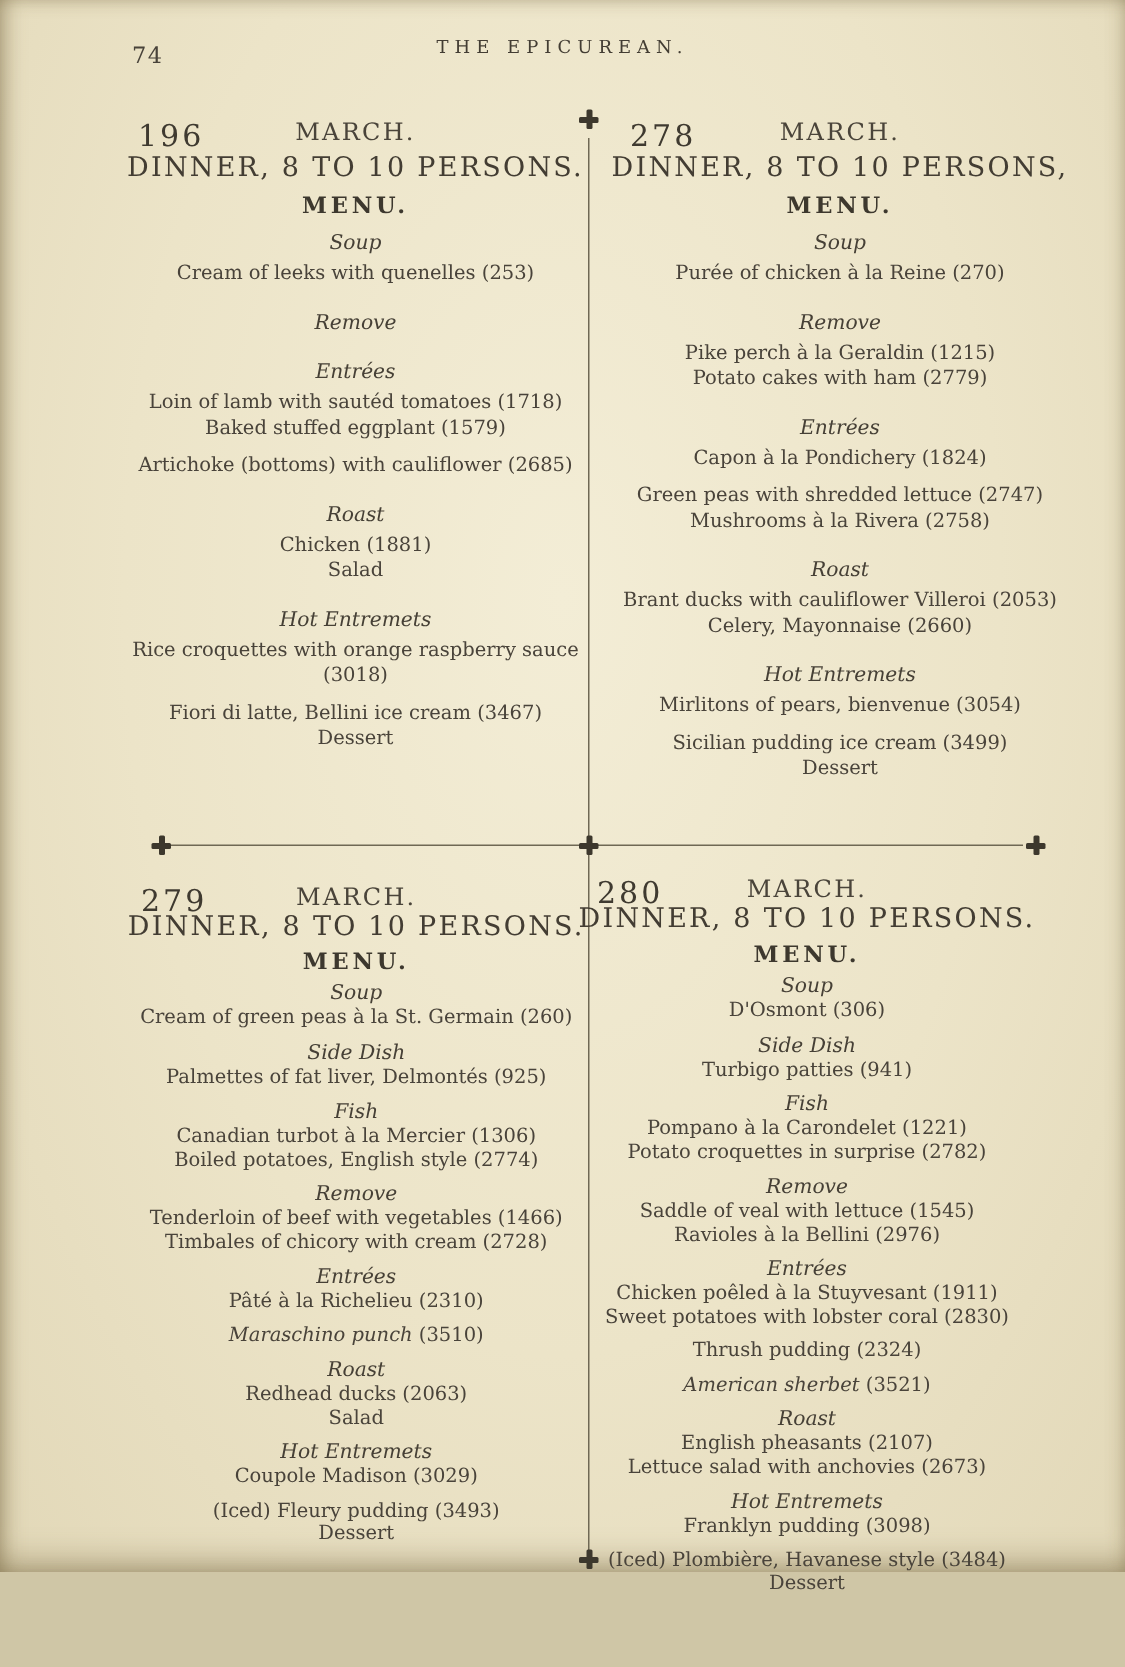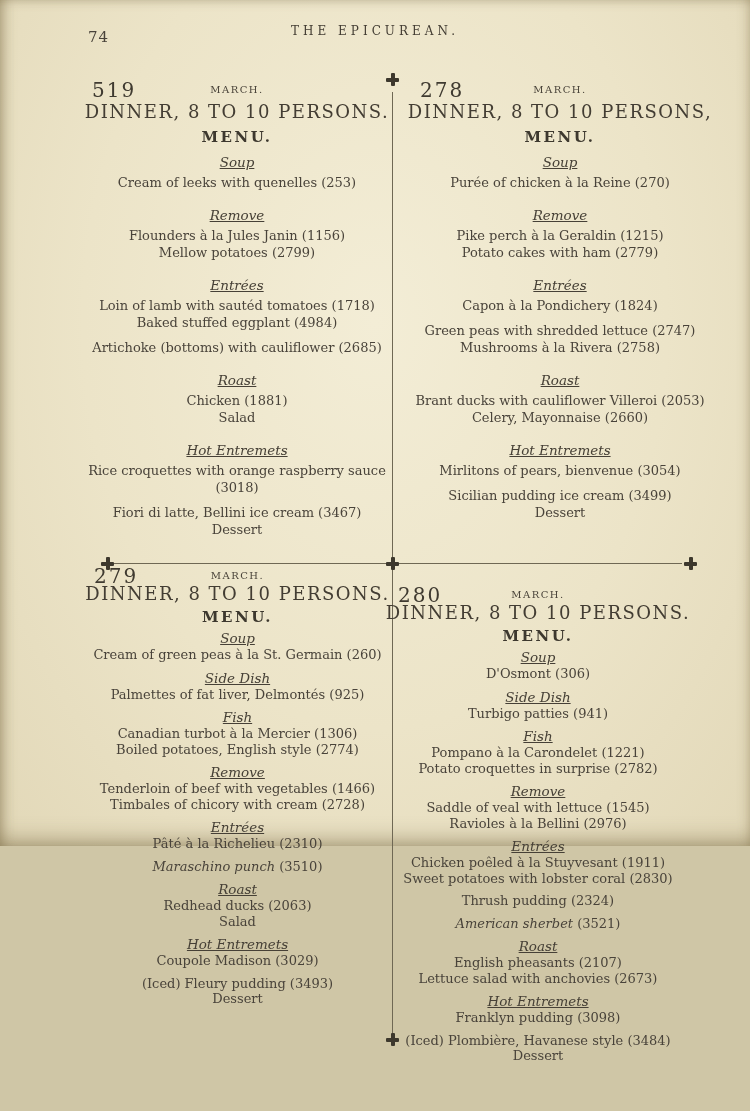--- a/index.html
+++ b/index.html
@@ -4,21 +4,21 @@
 <style>
   html,body{margin:0;padding:0;}
   body{
     width:750px;height:1111px;
     font-family:"DejaVu Serif","Liberation Serif",serif;
     color:#49433a;
     background:#cfc6a6;
     overflow:hidden;
   }
   .page{
-    position:relative;width:750px;height:846px;
+    position:relative;width:750px;height:1048px;
     background:radial-gradient(ellipse at 50% 38%, #f3edd6 0%, #ece4c8 55%, #e2d8b8 100%);
     box-shadow:
       inset 10px 0 14px -8px rgba(120,104,66,.55),
       inset -7px 0 12px -7px rgba(120,104,66,.35),
       inset 0 -16px 20px -10px rgba(120,104,66,.5),
       inset 0 8px 12px -8px rgba(120,104,66,.3);
   }
   
   .page-number{position:absolute;left:88px;top:28px;font-size:15px;letter-spacing:1px;}
   .book-title{
@@ -34,29 +34,29 @@
   .orn::after{content:"";position:absolute;left:4.5px;top:0;width:4px;height:13px;background:#3d382d;border-radius:1px;}
   .orn-top{left:386px;top:73px;}
   .orn-center{left:386px;top:557px;}
   .orn-bottom{left:386px;top:1033px;}
   .orn-left{left:101px;top:557px;}
   .orn-right{left:684px;top:557px;}
   
   .quad{position:absolute;text-align:center;}
   .q1{left:72px;top:78px;width:330px;}
   .q2{left:400px;top:78px;width:320px;text-align:center;}
-  .q3{left:60px;top:564px;width:355px;}
+  .q3{left:60px;top:588px;width:355px;}
   .q4{left:378px;top:583px;width:320px;}
   .menu-head{position:relative;}
   .menu-number{position:absolute;left:20px;top:0;font-size:20px;letter-spacing:2px;color:#3f3a30;}
   .q3 .menu-number{left:34px;}
-  .menu-month{font-size:10px;letter-spacing:1.5px;color:#4a443a;margin-top:20px;}
+  .menu-month{font-size:16px;letter-spacing:1.5px;color:#4a443a;margin-top:20px;}
   .menu-subtitle{font-size:18px;letter-spacing:1.5px;color:#433d33;}
   .menu-label{font-size:15px;font-weight:bold;letter-spacing:2.5px;color:#3d382e;}
-  .heading{font-style:italic;font-size:13.5px;color:#464036;text-decoration:underline;}
+  .heading{font-style:italic;font-size:13.5px;color:#464036;}
   .item{font-size:13px;color:#49433a;}
   
   .qt .menu-head{height:22px;}
   .qt .menu-subtitle{margin-top:3px;line-height:18px;}
   .qt .menu-label{margin-top:7px;line-height:18px;}
   .qt .heading{margin:16px 0 3px;line-height:17px;}
   .qt .section:first-child .heading{margin-top:8px;}
   .qt .item{line-height:17px;}
   .qt .group + .group{margin-top:8px;}
   
@@ -79,44 +79,40 @@
   <div class="v-rule"></div>
   <div class="h-rule"></div>
   <span class="orn orn-top"></span>
   <span class="orn orn-center"></span>
   <span class="orn orn-bottom"></span>
   <span class="orn orn-left"></span>
   <span class="orn orn-right"></span>
 
   <section class="quad qt q1">
     <div class="menu-head">
-      <span class="menu-number">519</span>
+      <span class="menu-number">196</span>
       <span class="menu-month">MARCH.</span>
     </div>
     <div class="menu-subtitle">DINNER, 8 TO 10 PERSONS.</div>
     <div class="menu-label">MENU.</div>
     <div class="menu-body">
         <div class="section">
           <div class="heading">Soup</div>
           <div class="group">
             <div class="item">Cream of leeks with quenelles (253)</div>
           </div>
         </div>
         <div class="section">
           <div class="heading">Remove</div>
-          <div class="group">
-            <div class="item">Flounders à la Jules Janin (1156)</div>
-            <div class="item">Mellow potatoes (2799)</div>
-          </div>
         </div>
         <div class="section">
           <div class="heading">Entrées</div>
           <div class="group">
             <div class="item">Loin of lamb with sautéd tomatoes (1718)</div>
-            <div class="item">Baked stuffed eggplant (4984)</div>
+            <div class="item">Baked stuffed eggplant (1579)</div>
           </div>
           <div class="group">
             <div class="item">Artichoke (bottoms) with cauliflower (2685)</div>
           </div>
         </div>
         <div class="section">
           <div class="heading">Roast</div>
           <div class="group">
             <div class="item">Chicken (1881)</div>
             <div class="item">Salad</div>

